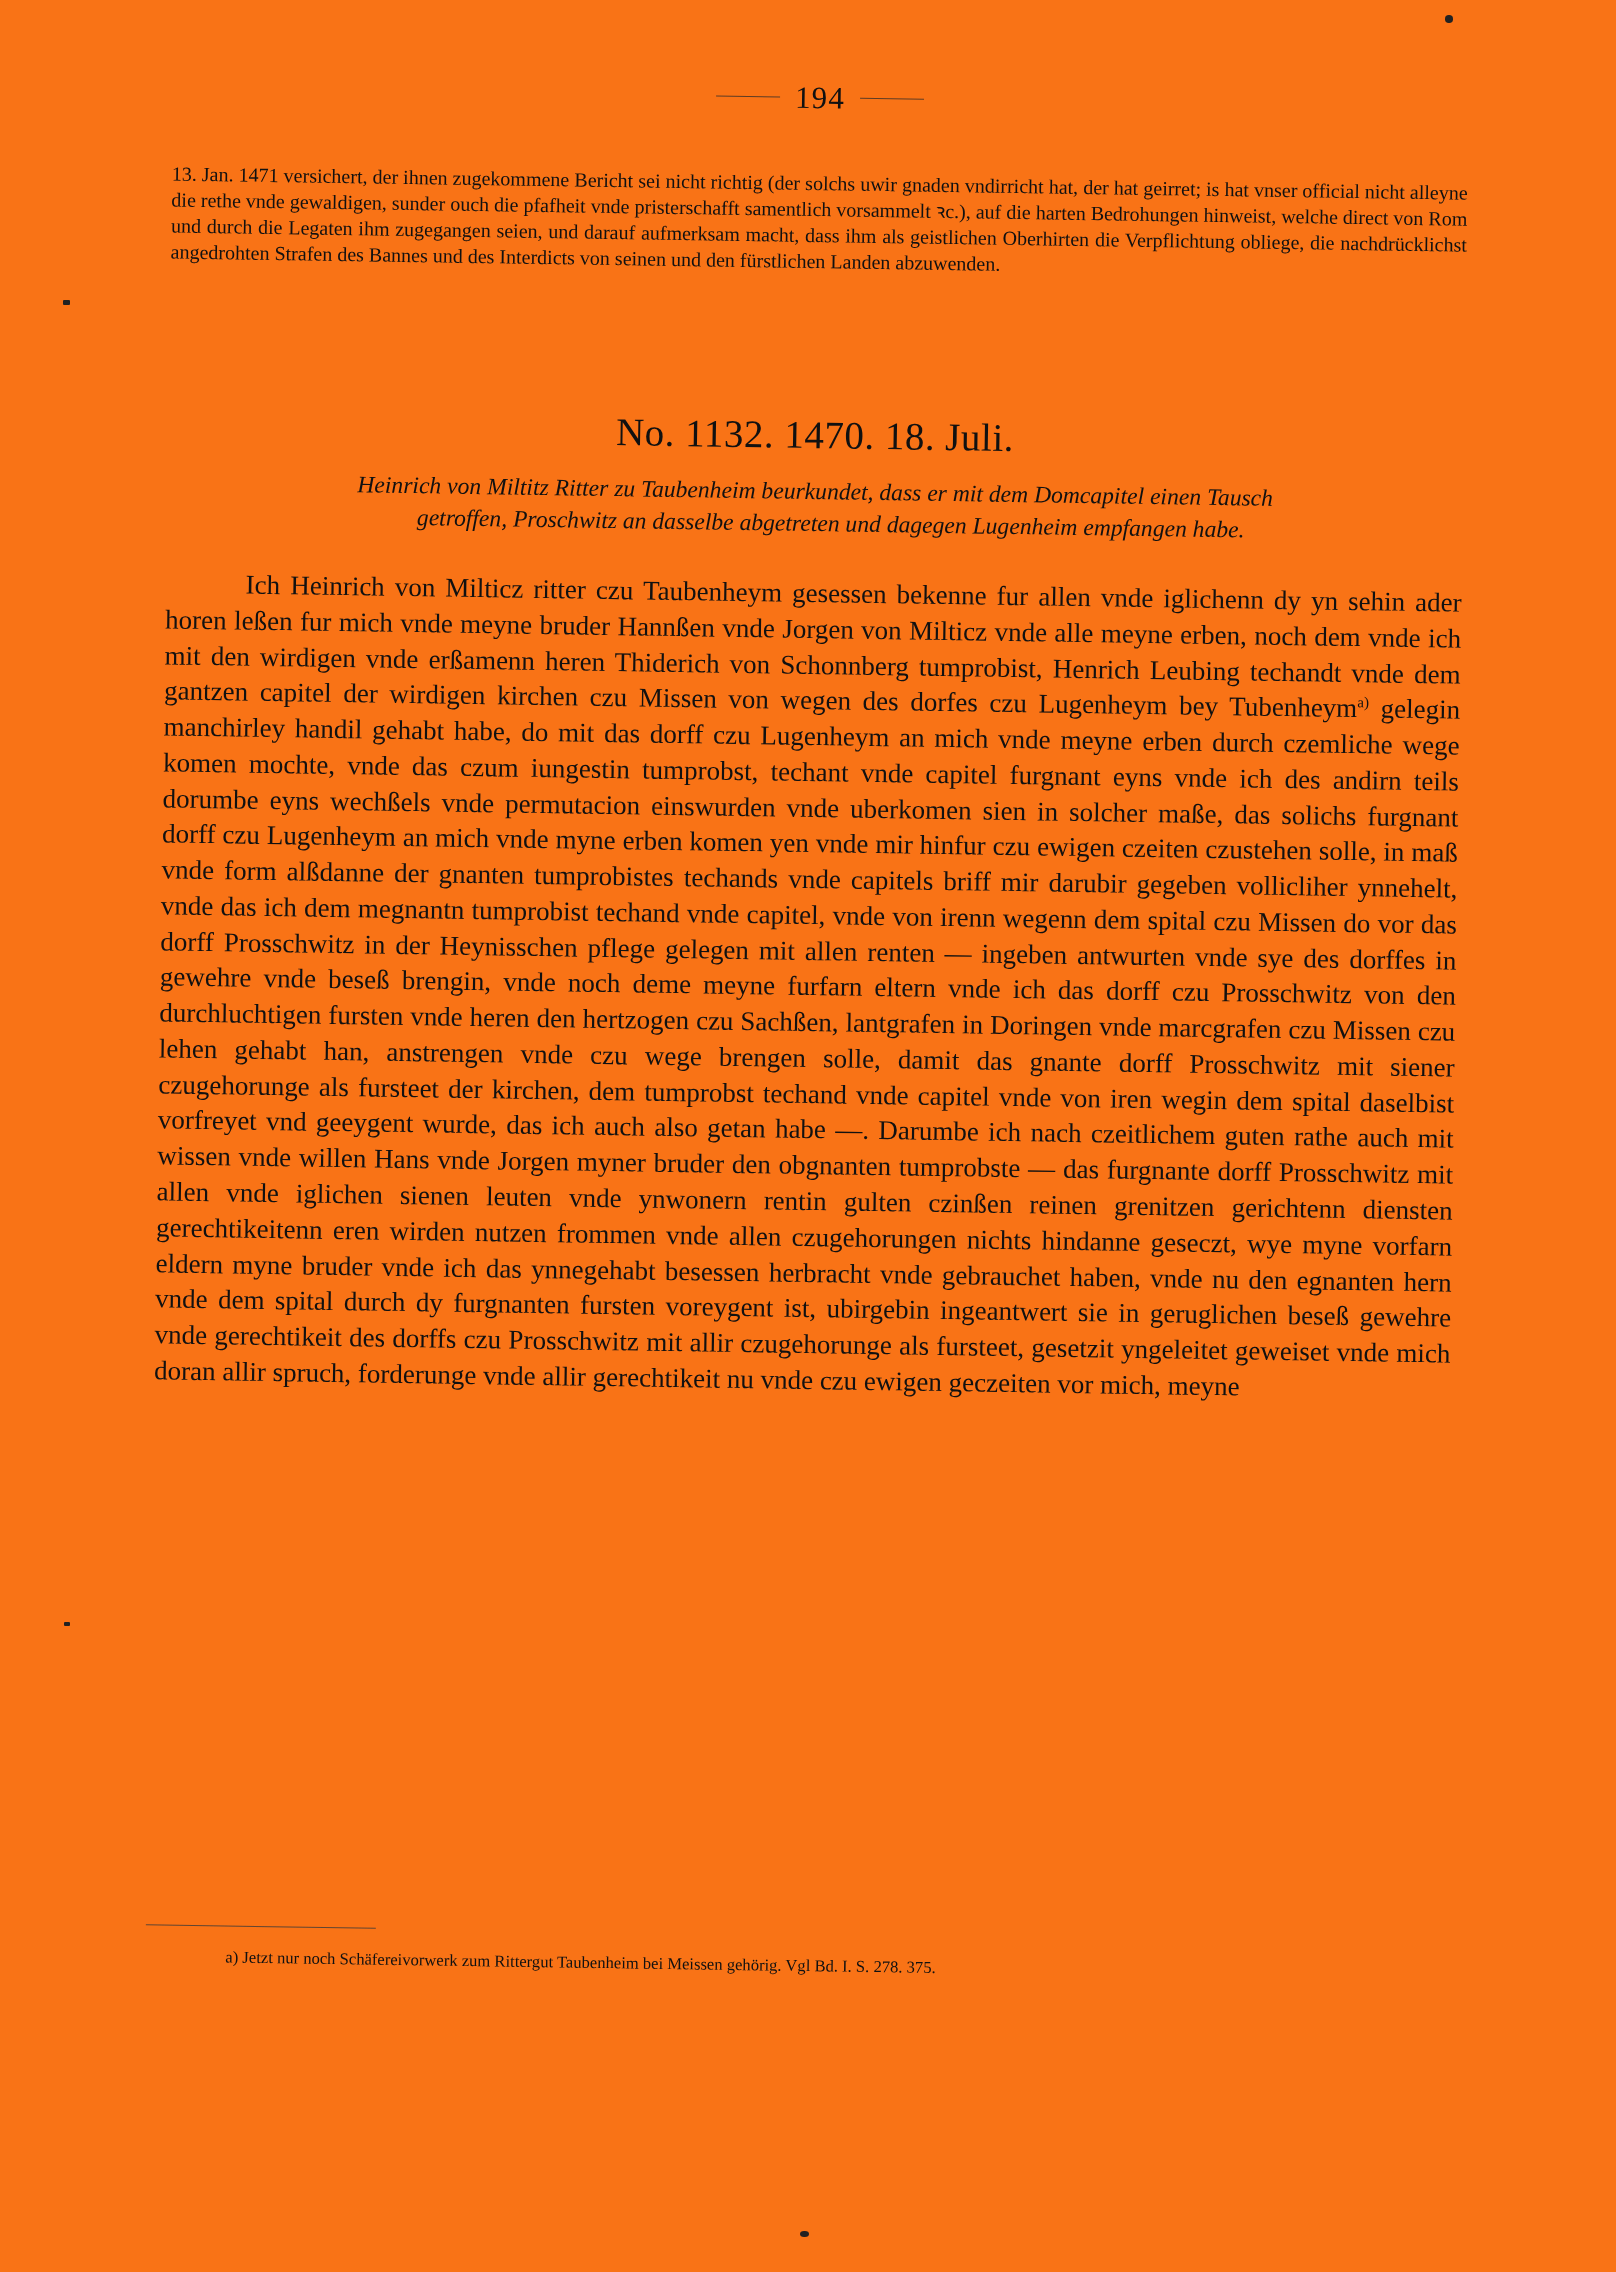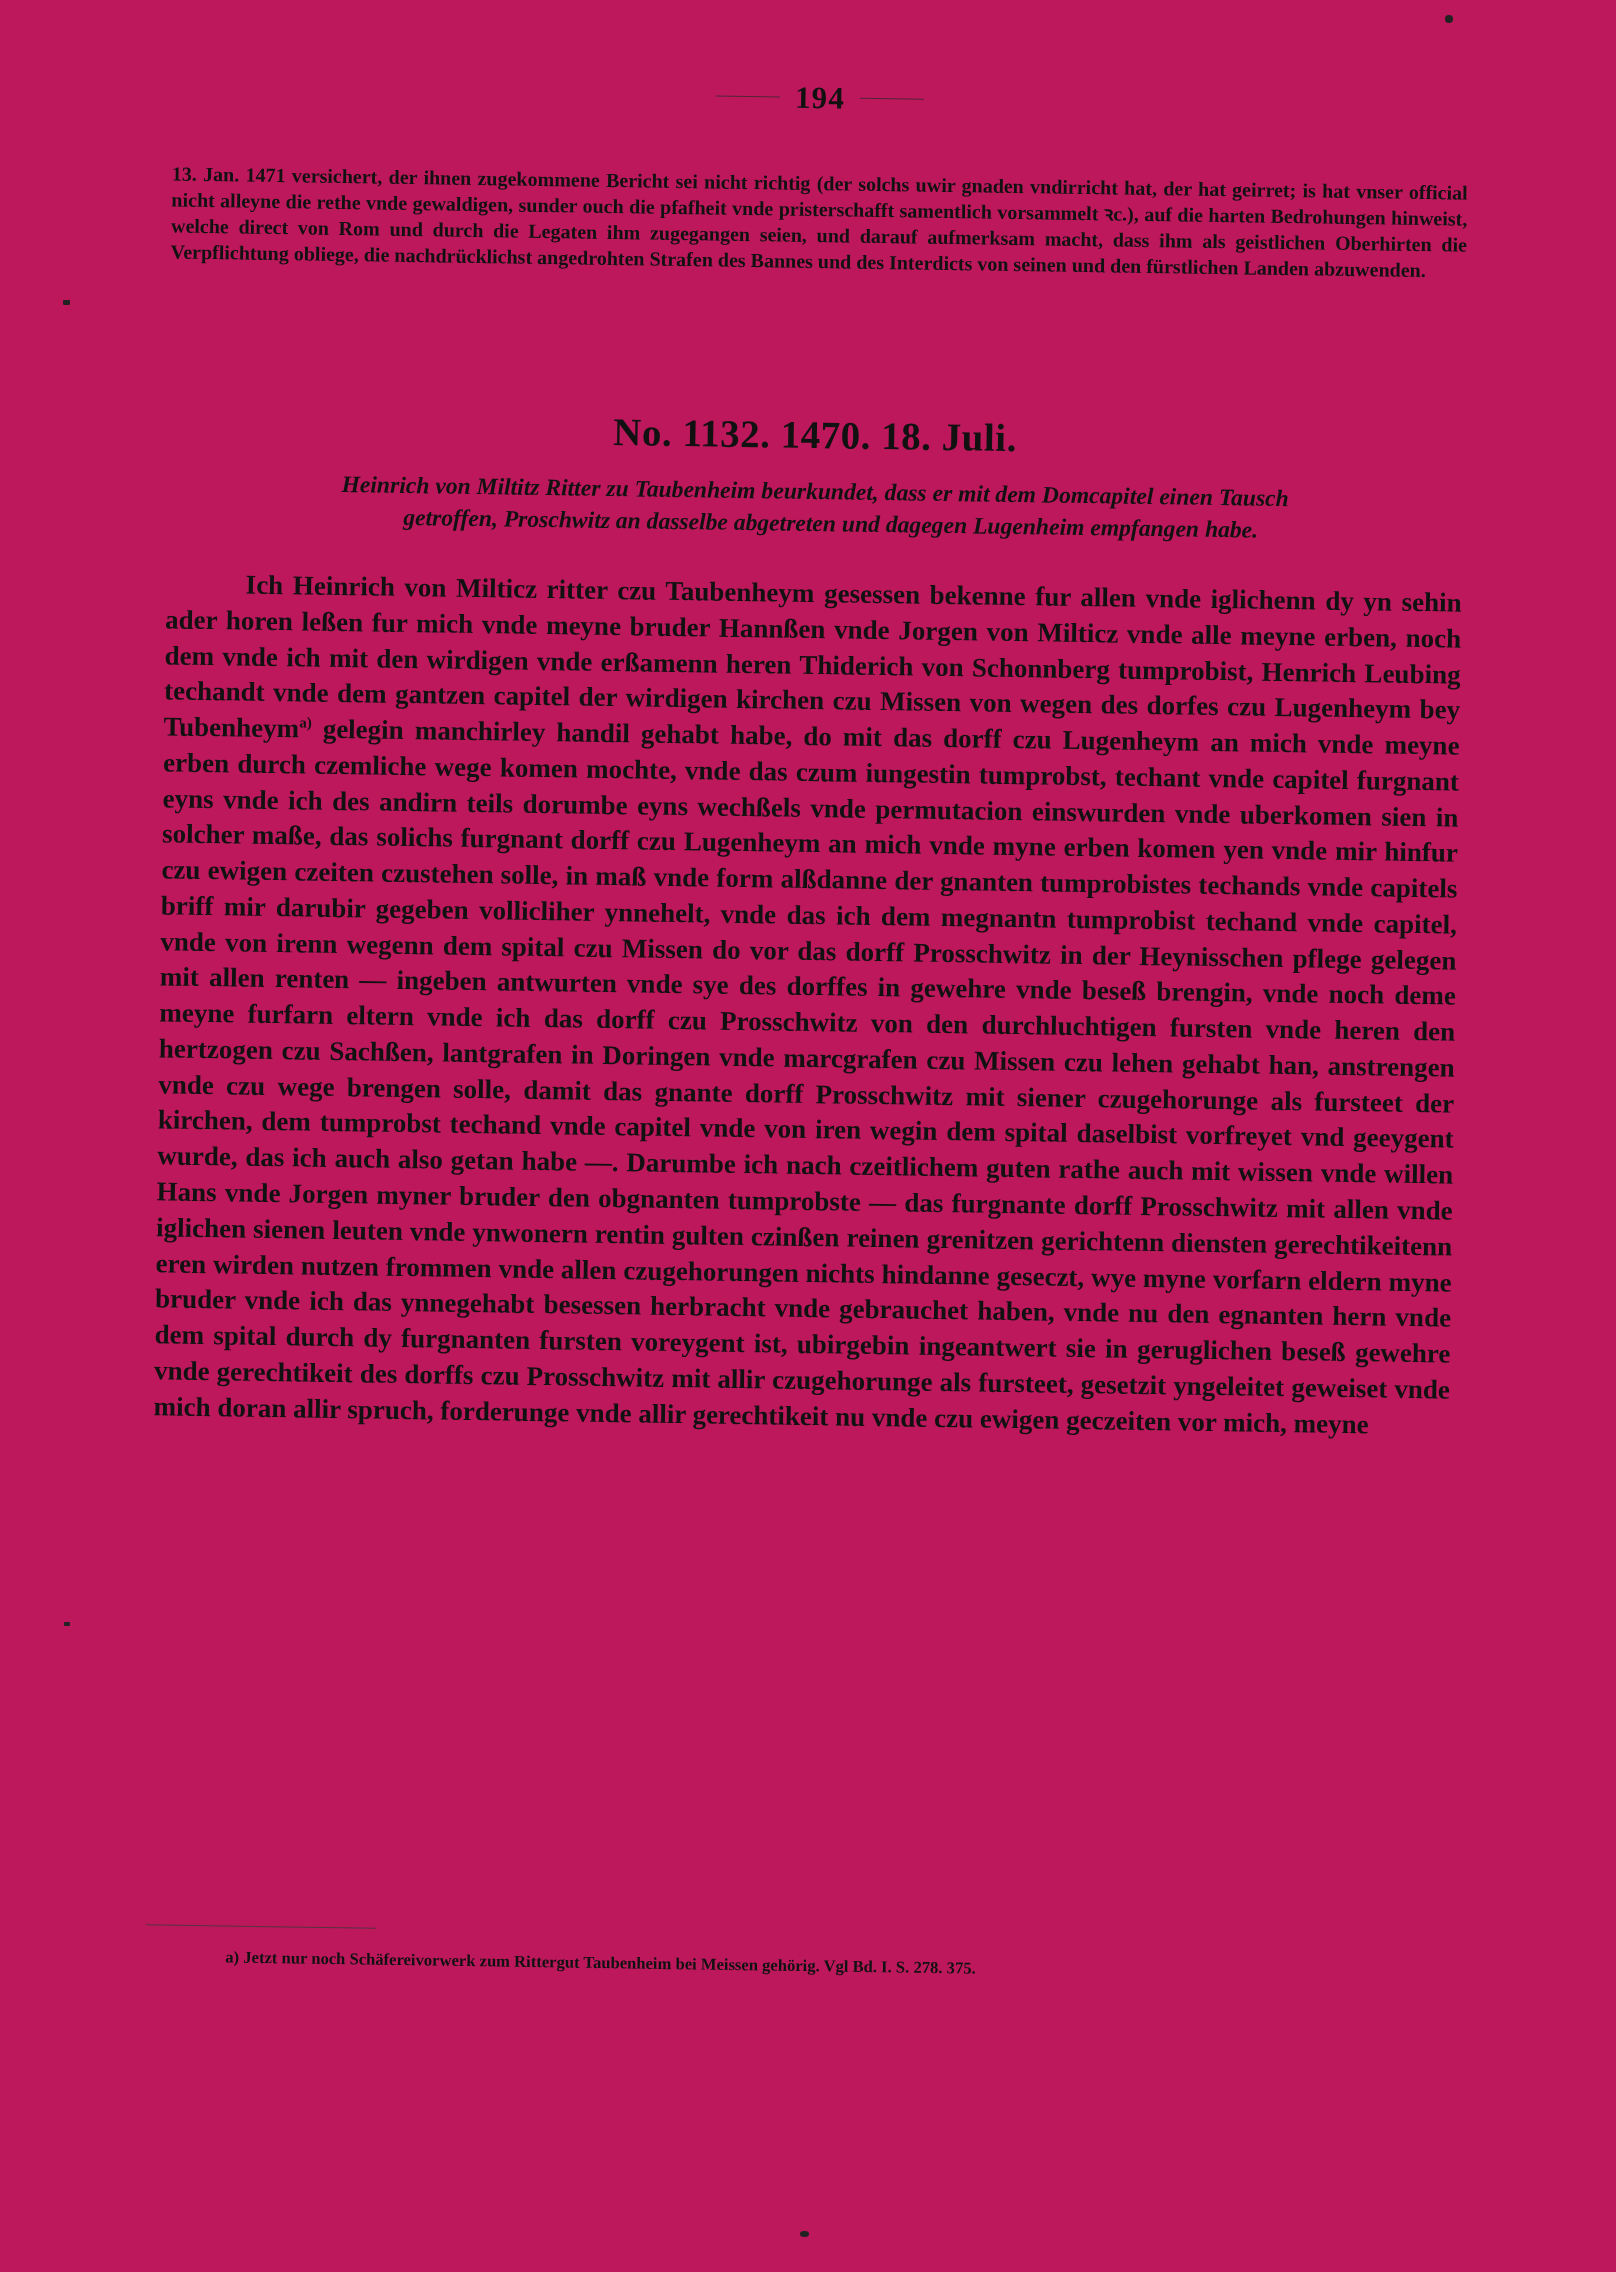--- a/index.html
+++ b/index.html
@@ -14,22 +14,21 @@
     position: relative;
     overflow: hidden;
     font-family: "Liberation Serif", "DejaVu Serif", serif;
     color: #111111;
   }
 
   
   .page-sheet {
     position: absolute;
     inset: 0;
-    background: #be185d;
-    font-weight: bold;
+    background: #f97316;
   }
 
   
   .typeblock {
     position: absolute;
     left: 0;
     top: 0;
     width: 1616px;
     height: 2273px;
     transform: rotate(0.85deg);

